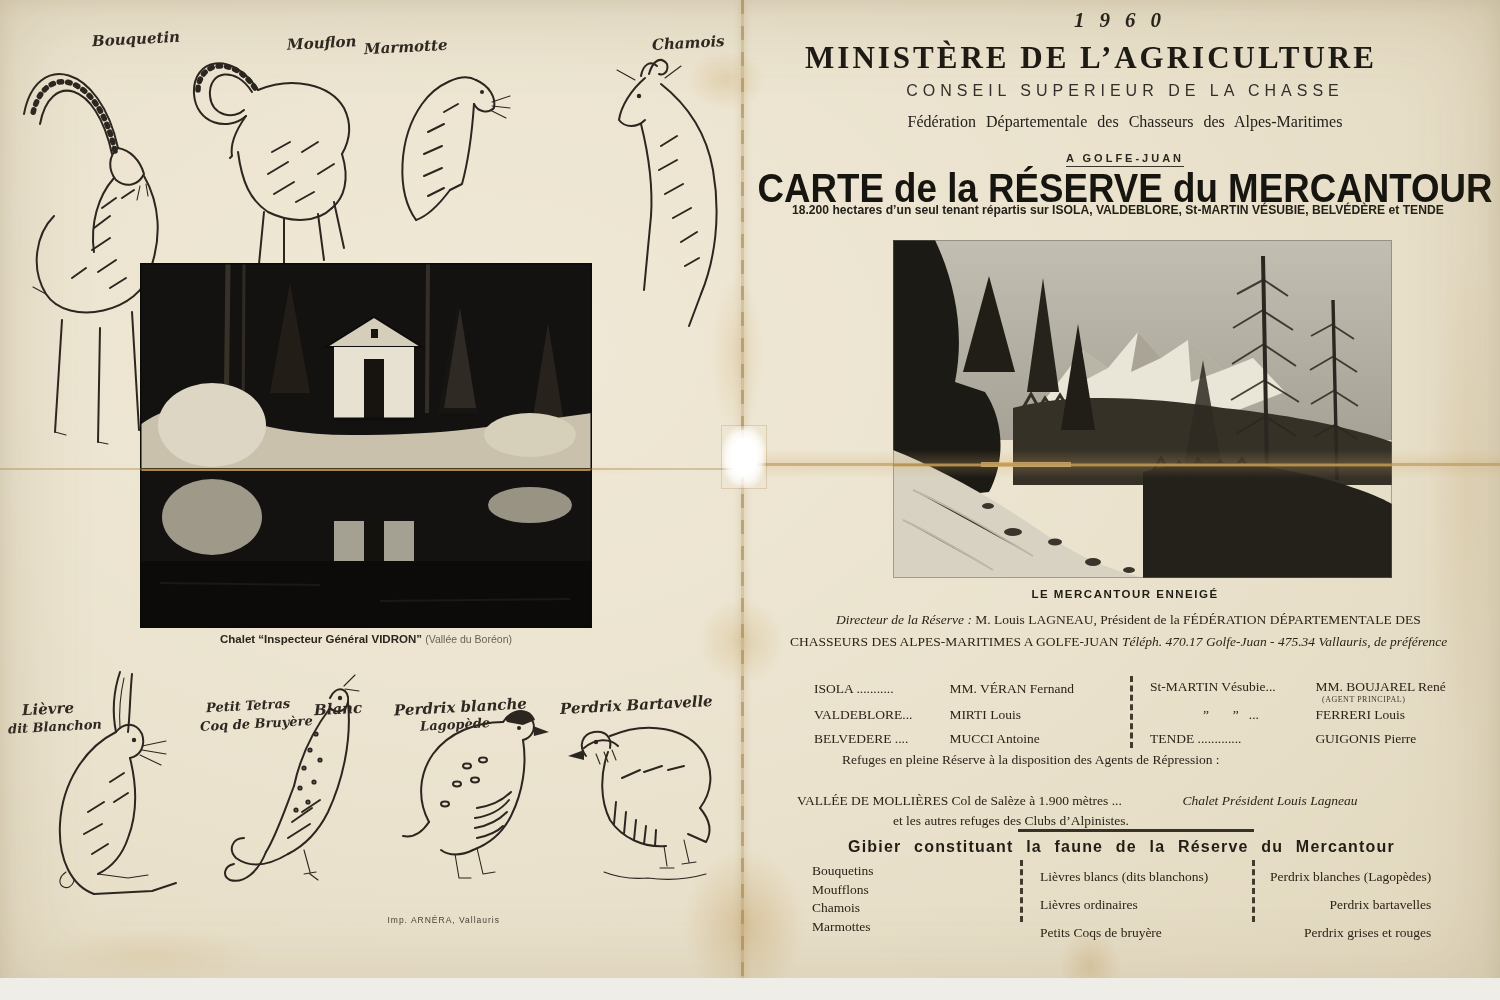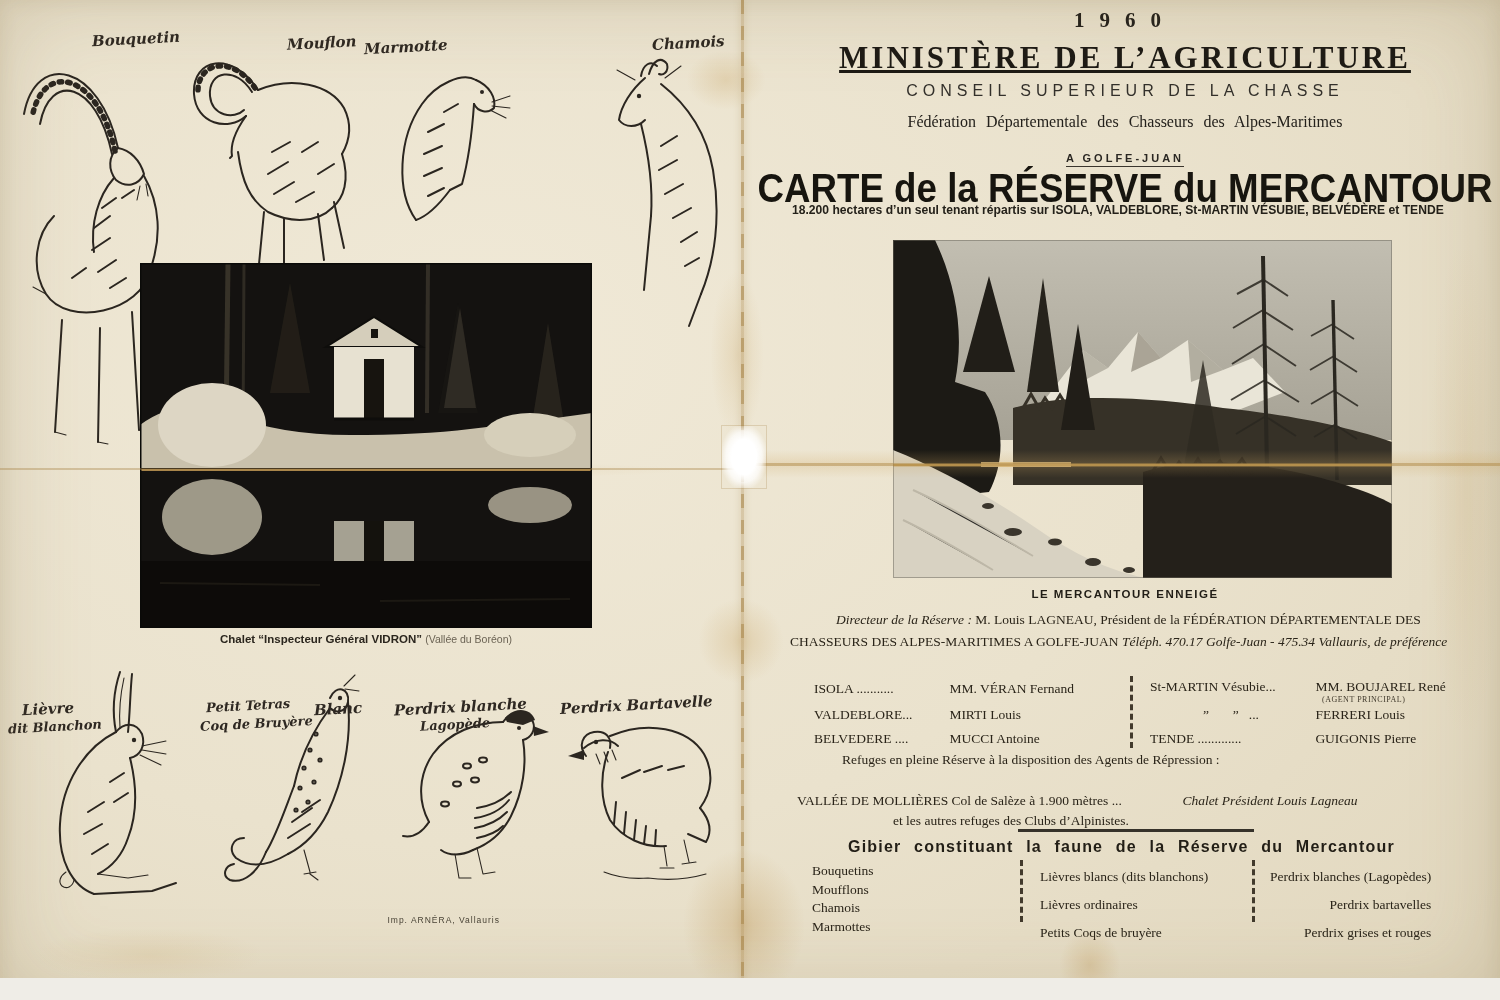--- a/index.html
+++ b/index.html
@@ -240,22 +240,22 @@
   <div class="abs hand" style="left:8px;top:719px;font-size:13px;">dit Blanchon</div>
   <div class="abs hand" style="left:314px;top:700px;">Blanc</div>
   <div class="abs hand" style="left:206px;top:698px;font-size:13px;">Petit Tetras</div>
   <div class="abs hand" style="left:200px;top:716px;font-size:13px;">Coq de Bruyère</div>
   <div class="abs hand" style="left:394px;top:698px;">Perdrix blanche</div>
   <div class="abs hand" style="left:420px;top:717px;font-size:13px;">Lagopède</div>
   <div class="abs hand" style="left:560px;top:696px;">Perdrix Bartavelle</div>
 
   <div class="abs c printmark" style="left:240px;top:915px;width:260px;">Imp. ARNÉRA, Vallauris</div>
 
-  <div class="abs c year" style="left:750px;top:8px;width:750px;">1960</div>
-  <div class="abs c ministry" style="left:750px;top:40px;width:750px;text-decoration:underline;">MINISTÈRE DE L’AGRICULTURE</div>
+  <div class="abs c year" style="left:750px;top:8px;width:750px;font-style:italic;">1960</div>
+  <div class="abs c ministry" style="left:716px;top:40px;width:750px;">MINISTÈRE DE L’AGRICULTURE</div>
   <div class="abs c conseil" style="left:750px;top:82px;width:750px;">CONSEIL SUPERIEUR DE LA CHASSE</div>
   <div class="abs c federation" style="left:750px;top:113px;width:750px;">Fédération Départementale des Chasseurs des Alpes-Maritimes</div>
   <div class="abs c" style="left:750px;top:148px;width:750px;">
     <span class="loc">A GOLFE-JUAN</span>
   </div>
   <div class="abs c maptitle" style="left:750px;top:165px;width:750px;">CARTE de la RÉSERVE du MERCANTOUR</div>
   <div class="abs mapsub" style="left:792px;top:203px;">18.200 hectares d’un seul tenant répartis sur ISOLA, VALDEBLORE, St-MARTIN VÉSUBIE, BELVÉDÈRE et TENDE</div>
 
   <svg class="abs" style="left:893px;top:240px;" width="499" height="338" viewBox="0 0 499 338">
     <defs>

